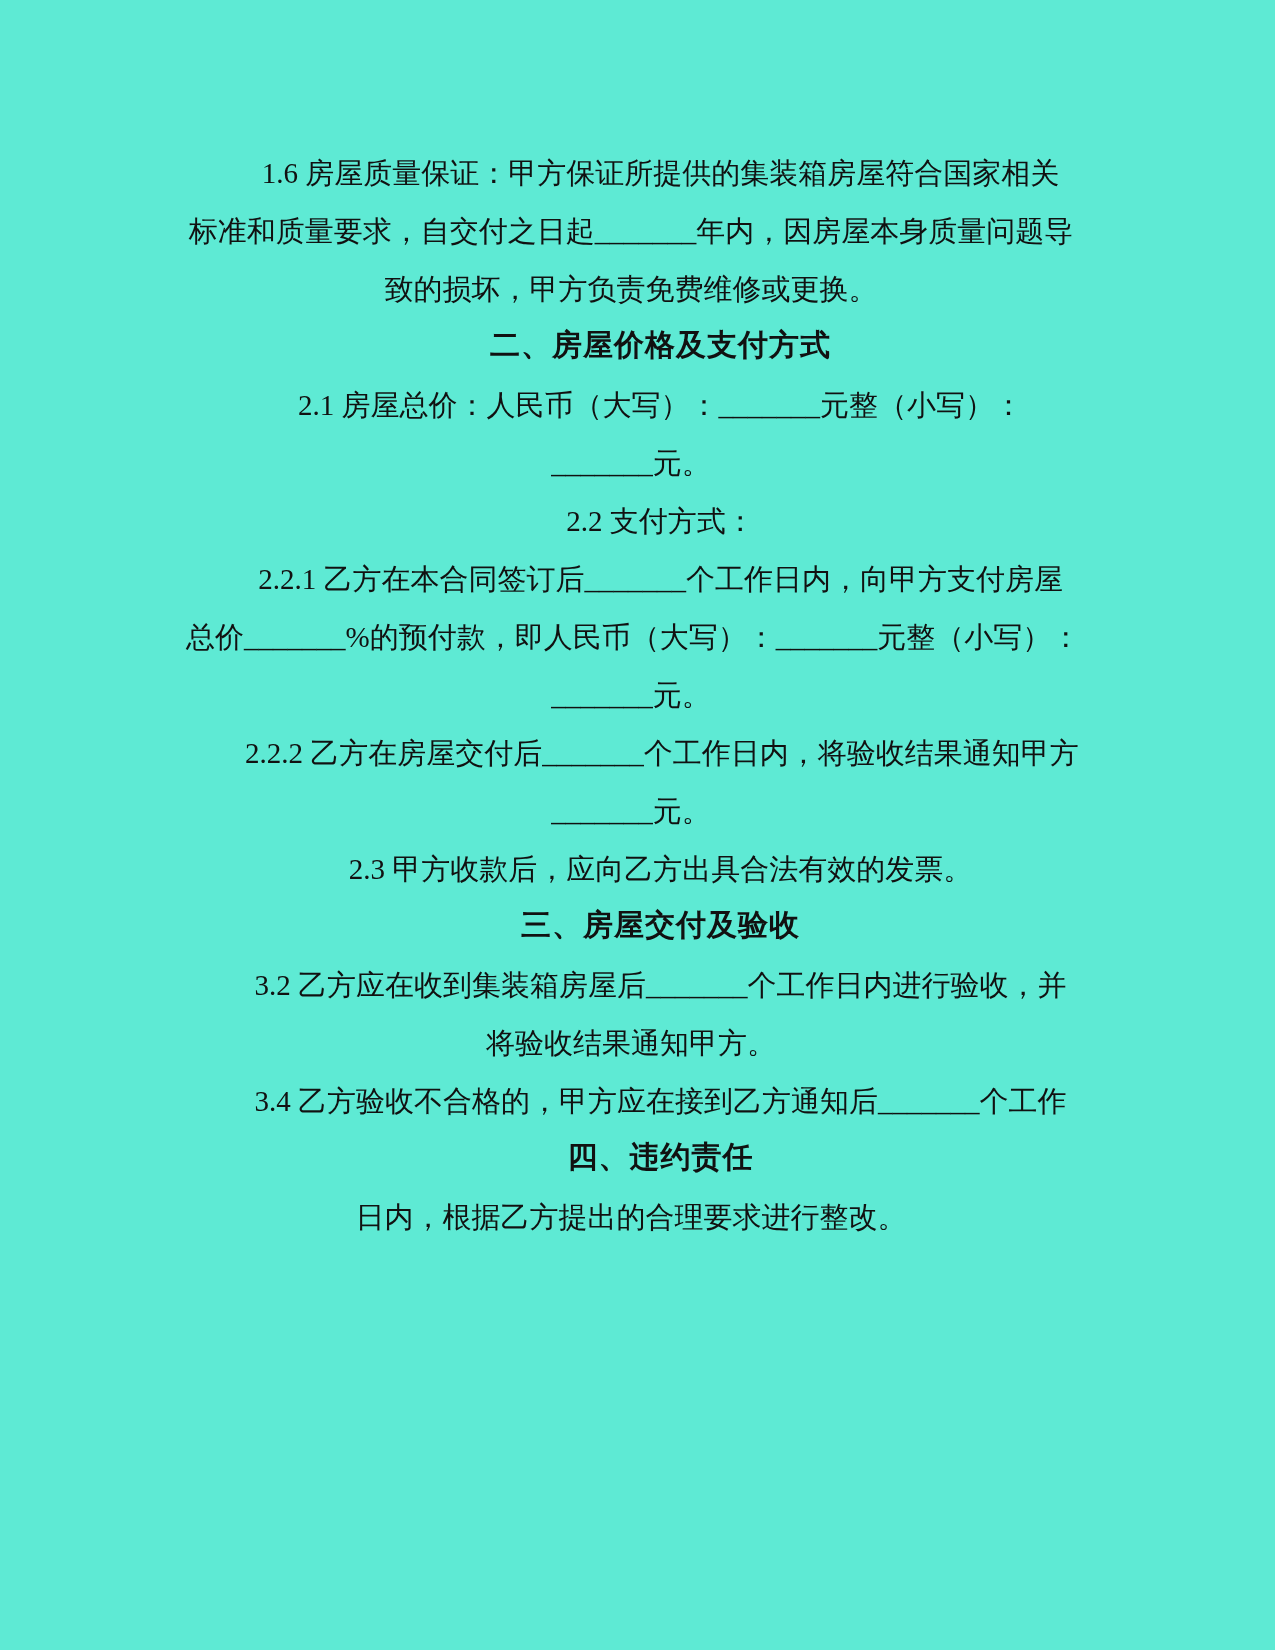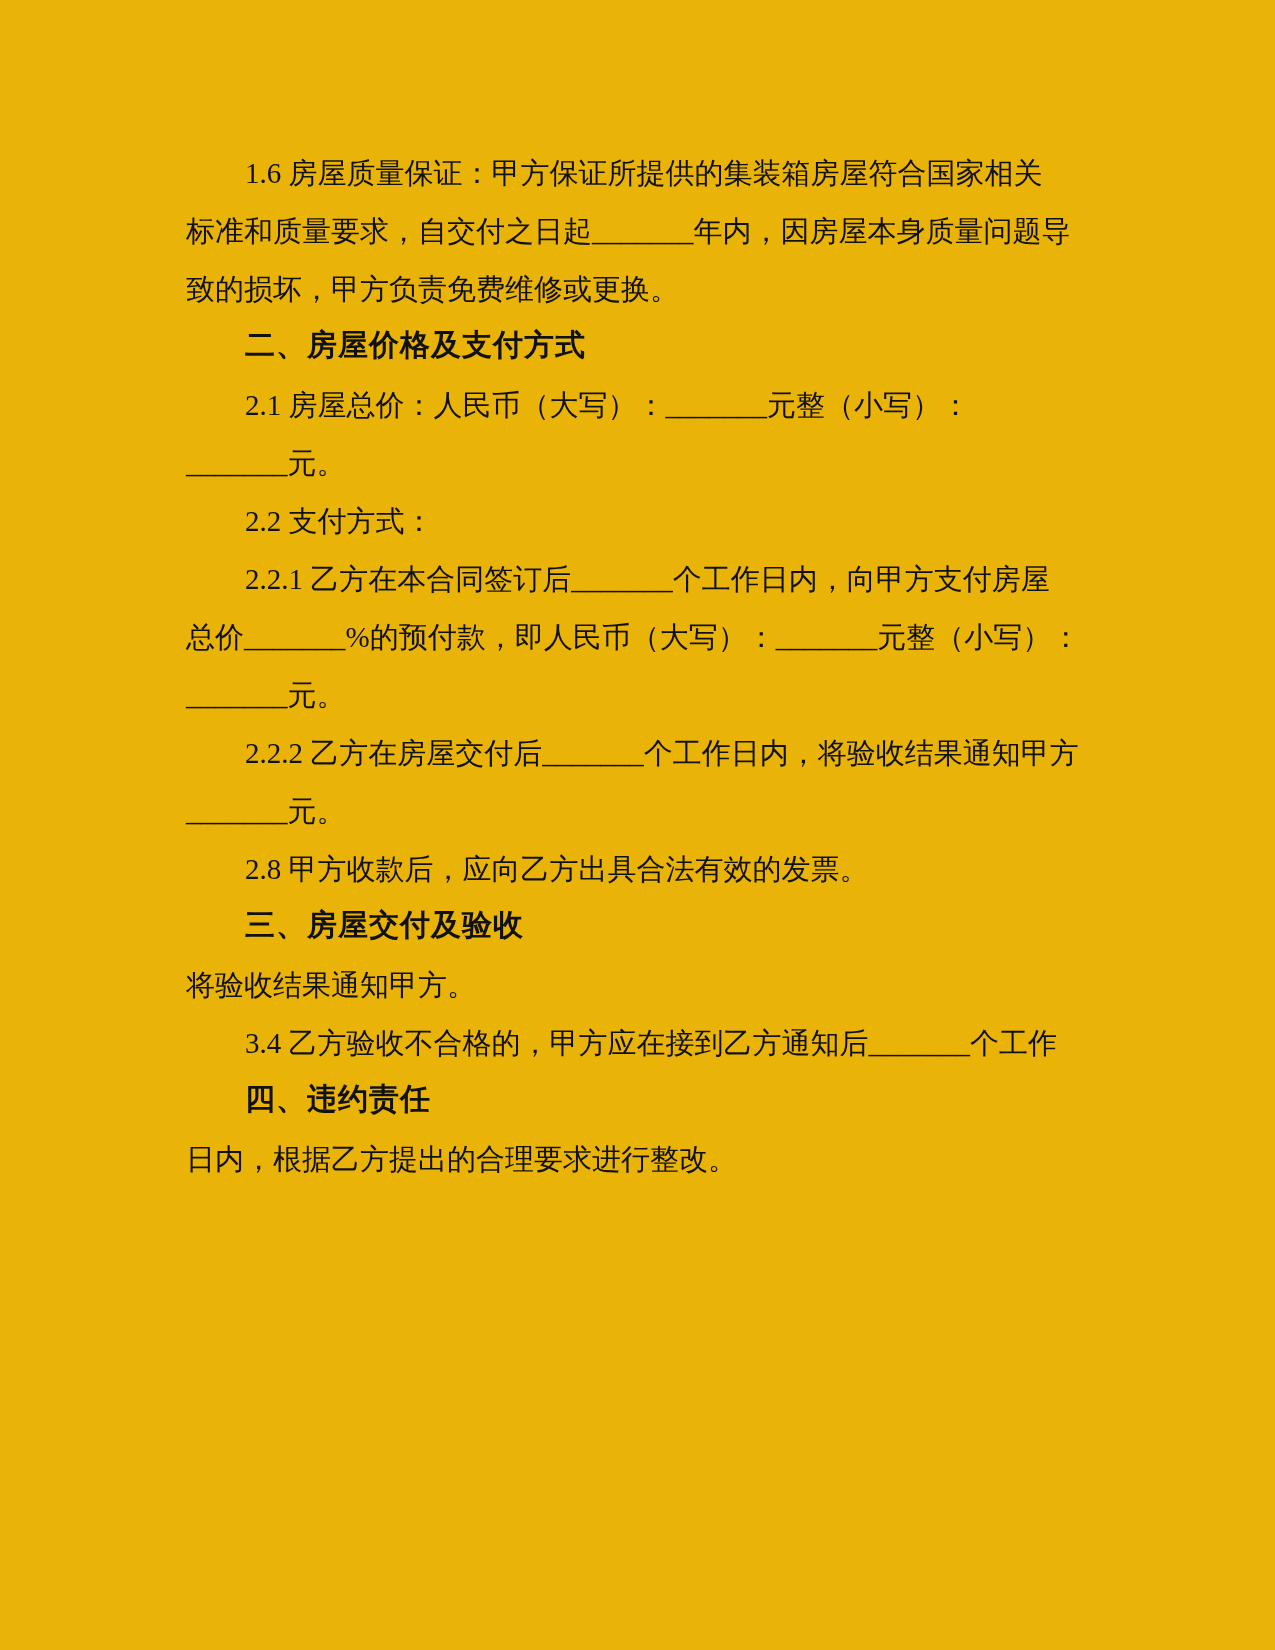--- a/index.html
+++ b/index.html
@@ -4,24 +4,25 @@
 <style>
   html, body {
     margin: 0;
     padding: 0;
     background: #ffffff;
   }
   .page {
     position: relative;
     width: 1275px;
     height: 1650px;
-    background: #eab308;
+    background: #5eead4;
     overflow: hidden;
     font-family: "Liberation Serif", serif;
     color: #111111;
+    text-align: center;
   }
   .doc {
     position: absolute;
     left: 186px;
     top: 144px;
     width: 890px;
   }
   .line {
     font-size: 29px;
     line-height: 58px;
@@ -49,20 +50,21 @@
       <div class="line">致的损坏，甲方负责免费维修或更换。</div>
       <div class="line heading indent">二、房屋价格及支付方式</div>
       <div class="line indent">2.1 房屋总价：人民币（大写）：_______元整（小写）：</div>
       <div class="line">_______元。</div>
       <div class="line indent">2.2 支付方式：</div>
       <div class="line indent">2.2.1 乙方在本合同签订后_______个工作日内，向甲方支付房屋</div>
       <div class="line">总价_______%的预付款，即人民币（大写）：_______元整（小写）：</div>
       <div class="line">_______元。</div>
       <div class="line indent">2.2.2 乙方在房屋交付后_______个工作日内，将验收结果通知甲方</div>
       <div class="line">_______元。</div>
-      <div class="line indent">2.8 甲方收款后，应向乙方出具合法有效的发票。</div>
+      <div class="line indent">2.3 甲方收款后，应向乙方出具合法有效的发票。</div>
       <div class="line heading indent">三、房屋交付及验收</div>
+      <div class="line indent">3.2 乙方应在收到集装箱房屋后_______个工作日内进行验收，并</div>
       <div class="line">将验收结果通知甲方。</div>
       <div class="line indent">3.4 乙方验收不合格的，甲方应在接到乙方通知后_______个工作</div>
       <div class="line heading indent">四、违约责任</div>
       <div class="line">日内，根据乙方提出的合理要求进行整改。</div>
     </div>
 </div>
 
 </body></html>

